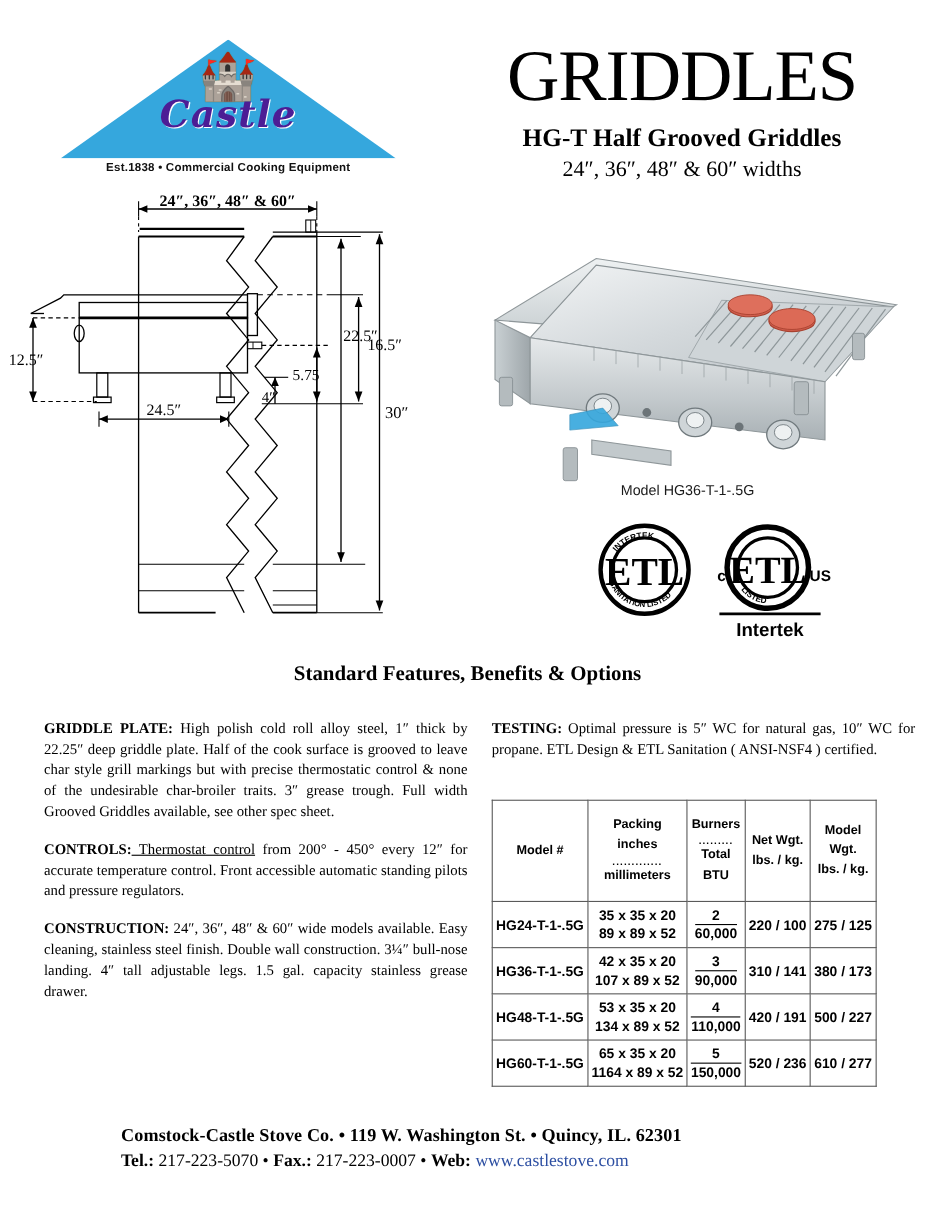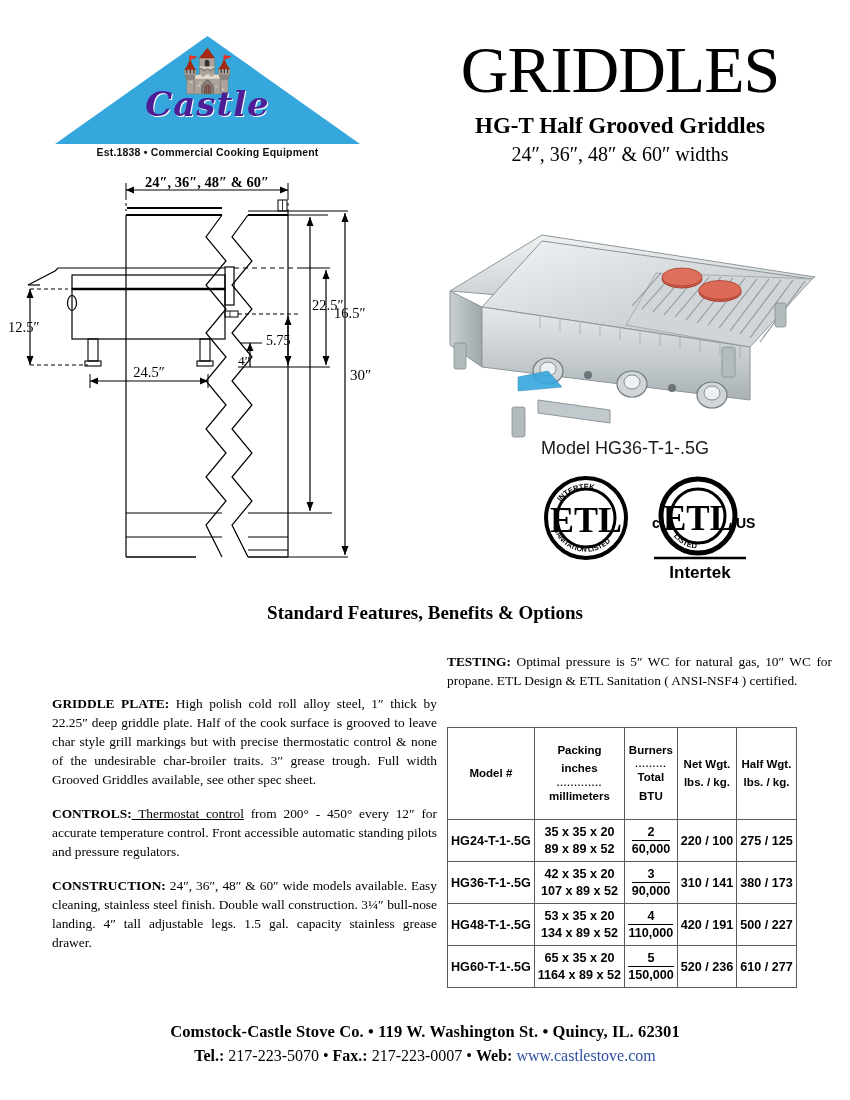--- a/index.html
+++ b/index.html
@@ -61,35 +61,35 @@
   
   .drawings { position: absolute; left: 0; top: 175px; width: 430px; height: 420px; }
   .dwg-svg { display: block; }
 
   
   .photo-area { position: absolute; left: 420px; top: 195px; width: 410px; height: 265px; }
   .photo-caption {
     position: absolute; left: 420px; top: 438px; width: 410px;
     text-align: center;
     font-family: "Liberation Sans", sans-serif;
-    font-size: 18px; color: #1a1a1a;
+    font-size: 13px; color: #1a1a1a;
   }
 
   
   .certs { position: absolute; left: 542px; top: 470px; width: 230px; height: 120px; }
 
   
   .section-heading {
     position: absolute; left: 0; top: 602px; width: 850px; text-align: center;
     font-family: "Liberation Serif", serif;
     font-size: 19px; font-weight: bold;
   }
 
   
-  .col-left  { position: absolute; left: 52px;  top: 652px; width: 385px; margin-top: 42px; }
+  .col-left  { position: absolute; left: 40px;  top: 652px; width: 385px; }
   .col-right { position: absolute; left: 447px; top: 652px; width: 385px; }
 
   .spec-para {
     font-family: "Liberation Serif", serif;
     font-size: 13.4px; line-height: 1.42;
     text-align: justify;
     margin-bottom: 15px;
   }
   .spec-para b { font-weight: bold; }
   .spec-para u { text-decoration: underline; }
@@ -121,21 +121,21 @@
   .c-gross { width: 60px; }
   .pack-in { display: block; }
   .pack-mm { display: block; }
   .burn-frac { display: inline-block; text-align: center; }
   .burn-top { display: block; border-bottom: 1.4px solid #000; padding: 0 6px 1px; }
   .burn-bot { display: block; padding-top: 1px; }
 
   
   .footer { position: absolute; left: 0; top: 1008px; width: 850px; height: 80px; }
   .footer-text {
-    position: absolute; left: 110px; top: 14px; width: 630px; text-align: center;
+    position: absolute; left: 110px; top: 14px; width: 630px; text-align: left;
     font-family: "Liberation Serif", serif;
   }
   .f-line1 { font-size: 16.5px; font-weight: bold; letter-spacing: 0.1px; }
   .f-line2 { font-size: 16px; margin-top: 5px; }
   .f-line2 b { font-weight: bold; }
   .f-web { color: #2d4fa2; }
 </style>
 </head>
 <body>
 
@@ -437,21 +437,21 @@
           </span>
         </th>
         <th class="c-net">
           <span class="th-stack">
             <span>Net  Wgt.</span>
             <span>lbs. / kg.</span>
           </span>
         </th>
         <th class="c-gross">
           <span class="th-stack">
-            <span>Half  Wgt.</span>
+            <span>Model  Wgt.</span>
             <span>lbs. / kg.</span>
           </span>
         </th>
       </tr>
     </thead>
     <tbody>
       <tr>
         <td class="c-model">HG24-T-1-.5G</td>
         <td class="c-pack">
           <span class="pack-in">35 x 35 x 20</span>

